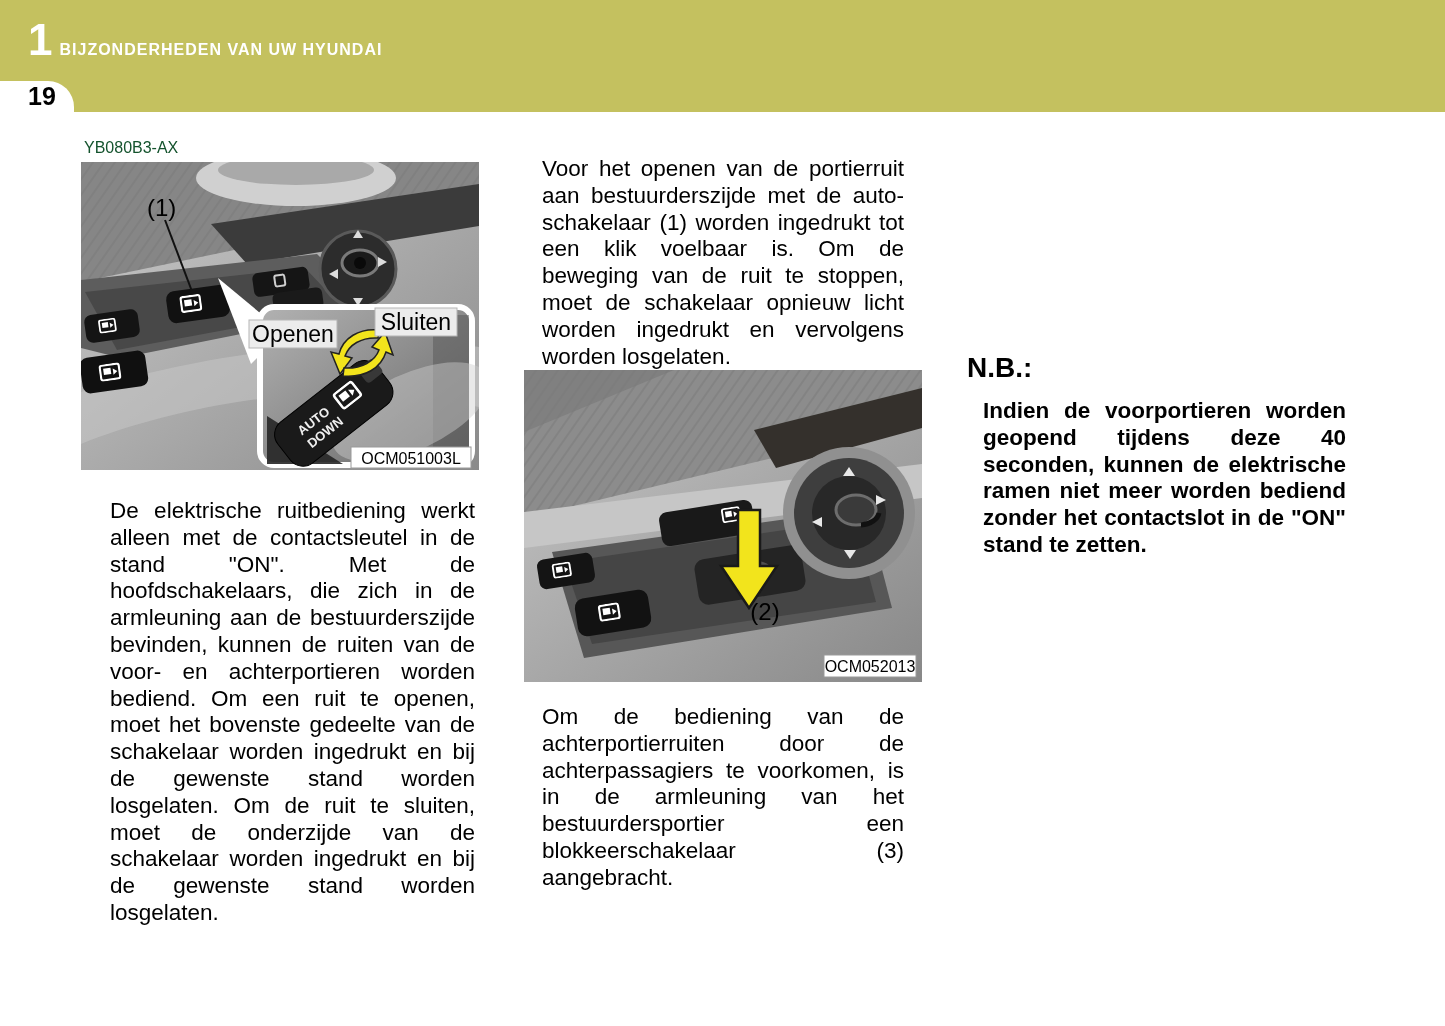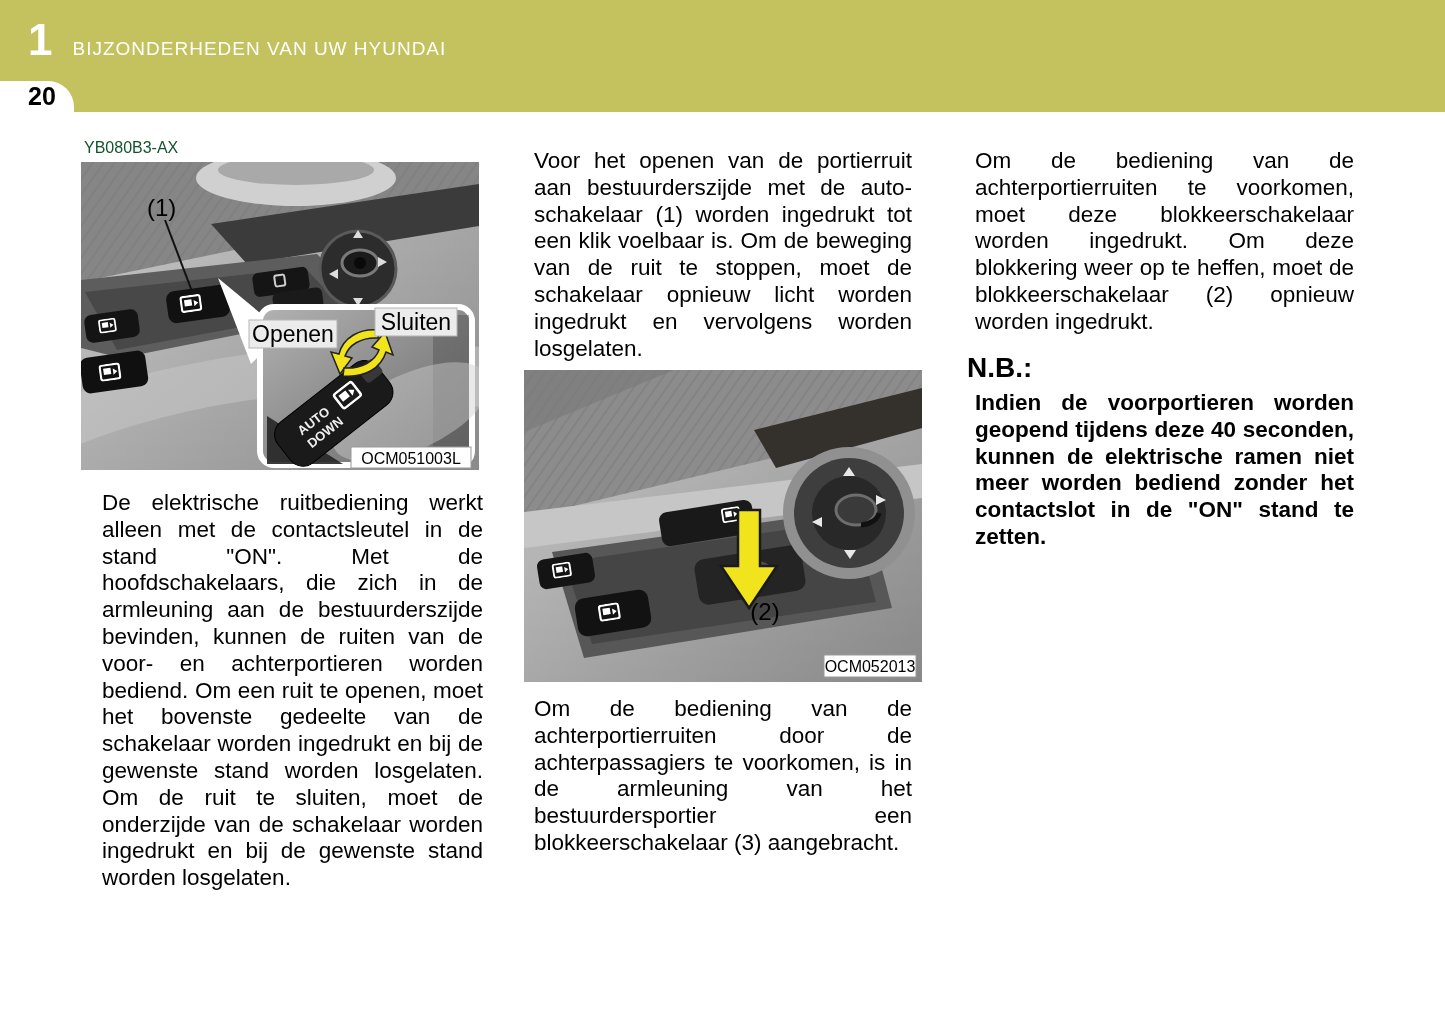--- a/index.html
+++ b/index.html
@@ -3,49 +3,49 @@
 <meta charset="utf-8">
 <style>
   html,body{margin:0;padding:0;background:#ffffff;}
   .page{
     position:relative;width:1445px;height:1026px;background:#ffffff;
     font-family:"Liberation Sans",sans-serif;overflow:hidden;color:#000;
   }
   .band{position:absolute;left:0;top:0;width:1445px;height:112px;background:#c4c15f;}
   .chapter{position:absolute;left:28px;top:18px;display:flex;align-items:baseline;color:#ffffff;}
   .chapter-num{font-weight:bold;font-size:44px;line-height:1;}
-  .chapter-title{font-weight:normal;font-size:19px;letter-spacing:1px;margin-left:20px;}
+  .chapter-title{font-weight:bold;font-size:16px;letter-spacing:1px;margin-left:7px;}
   .page-tab{position:absolute;left:0;top:81px;width:74px;height:32px;background:#ffffff;border-top-right-radius:26px;}
   .page-num{position:absolute;left:28px;top:84px;font-weight:bold;font-size:25px;line-height:1;color:#000;}
   .fig-code{position:absolute;left:84px;top:139px;font-size:16px;color:#14532d;}
   .photo{position:absolute;overflow:hidden;}
   #photo1{left:81px;top:162px;width:398px;height:308px;}
   #photo2{left:524px;top:370px;width:398px;height:312px;}
   .para{position:absolute;font-size:22.5px;line-height:26.8px;text-align:justify;text-align-last:left;color:#000;}
-  .para p{margin:8px;}
+  .para p{margin:16px;}
   #p1{left:94px;top:482px;width:397px;}
   #p2a{left:526px;top:140px;width:394px;}
   #p2b{left:526px;top:688px;width:394px;}
   #p3a{left:967px;top:140px;width:395px;}
   .nb-head{position:absolute;left:967px;top:352px;font-size:28px;font-weight:bold;}
   #p3note{left:967px;top:382px;width:395px;font-weight:bold;}
   svg text{font-family:"Liberation Sans",sans-serif;}
 </style>
 </head>
 <body>
 
 <div class="page">
 
   <div class="band"></div>
   <div class="chapter">
     <span class="chapter-num">1</span>
     <span class="chapter-title">BIJZONDERHEDEN VAN UW HYUNDAI</span>
   </div>
   <div class="page-tab"></div>
-  <div class="page-num">20</div>
+  <div class="page-num">19</div>
 
   <div class="fig-code">YB080B3-AX</div>
 
   <div class="photo" id="photo1">
     <svg width="398" height="308" viewBox="0 0 398 308" xmlns="http://www.w3.org/2000/svg">
       <defs>
         <linearGradient id="bg1" x1="0" y1="0" x2="1" y2="1">
           <stop offset="0" stop-color="#cccccc"></stop>
             <stop offset="0.55" stop-color="#a8a8a8"></stop>
             <stop offset="1" stop-color="#8a8a8a"></stop>
@@ -212,23 +212,20 @@
         <rect x="300" y="285" width="92" height="22" fill="#ffffff" stroke="#999999"></rect>
         <text x="346" y="302" font-size="16" text-anchor="middle" fill="#000000">OCM052013</text>
       </g>
     </svg>
   </div>
 
   <div class="para" id="p2b">
     <p>Om de bediening van de achterportierruiten door de achterpassagiers te voorkomen, is in de armleuning van het bestuurdersportier een blokkeerschakelaar (3) aangebracht.</p>
   </div>
 
-  <div class="para" id="p3a">
-    <p>Om de bediening van de achterportierruiten te voorkomen, moet deze blokkeerschakelaar worden ingedrukt. Om deze blokkering weer op te heffen, moet de blokkeerschakelaar (2) opnieuw worden ingedrukt.</p>
-  </div>
 
   <div class="nb-head">N.B.:</div>
 
   <div class="para" id="p3note">
     <p>Indien de voorportieren worden geopend tijdens deze 40 seconden, kunnen de elektrische ramen niet meer worden bediend zonder het contactslot in de "ON" stand te zetten.</p>
   </div>
 
 </div>
 
 </body></html>

